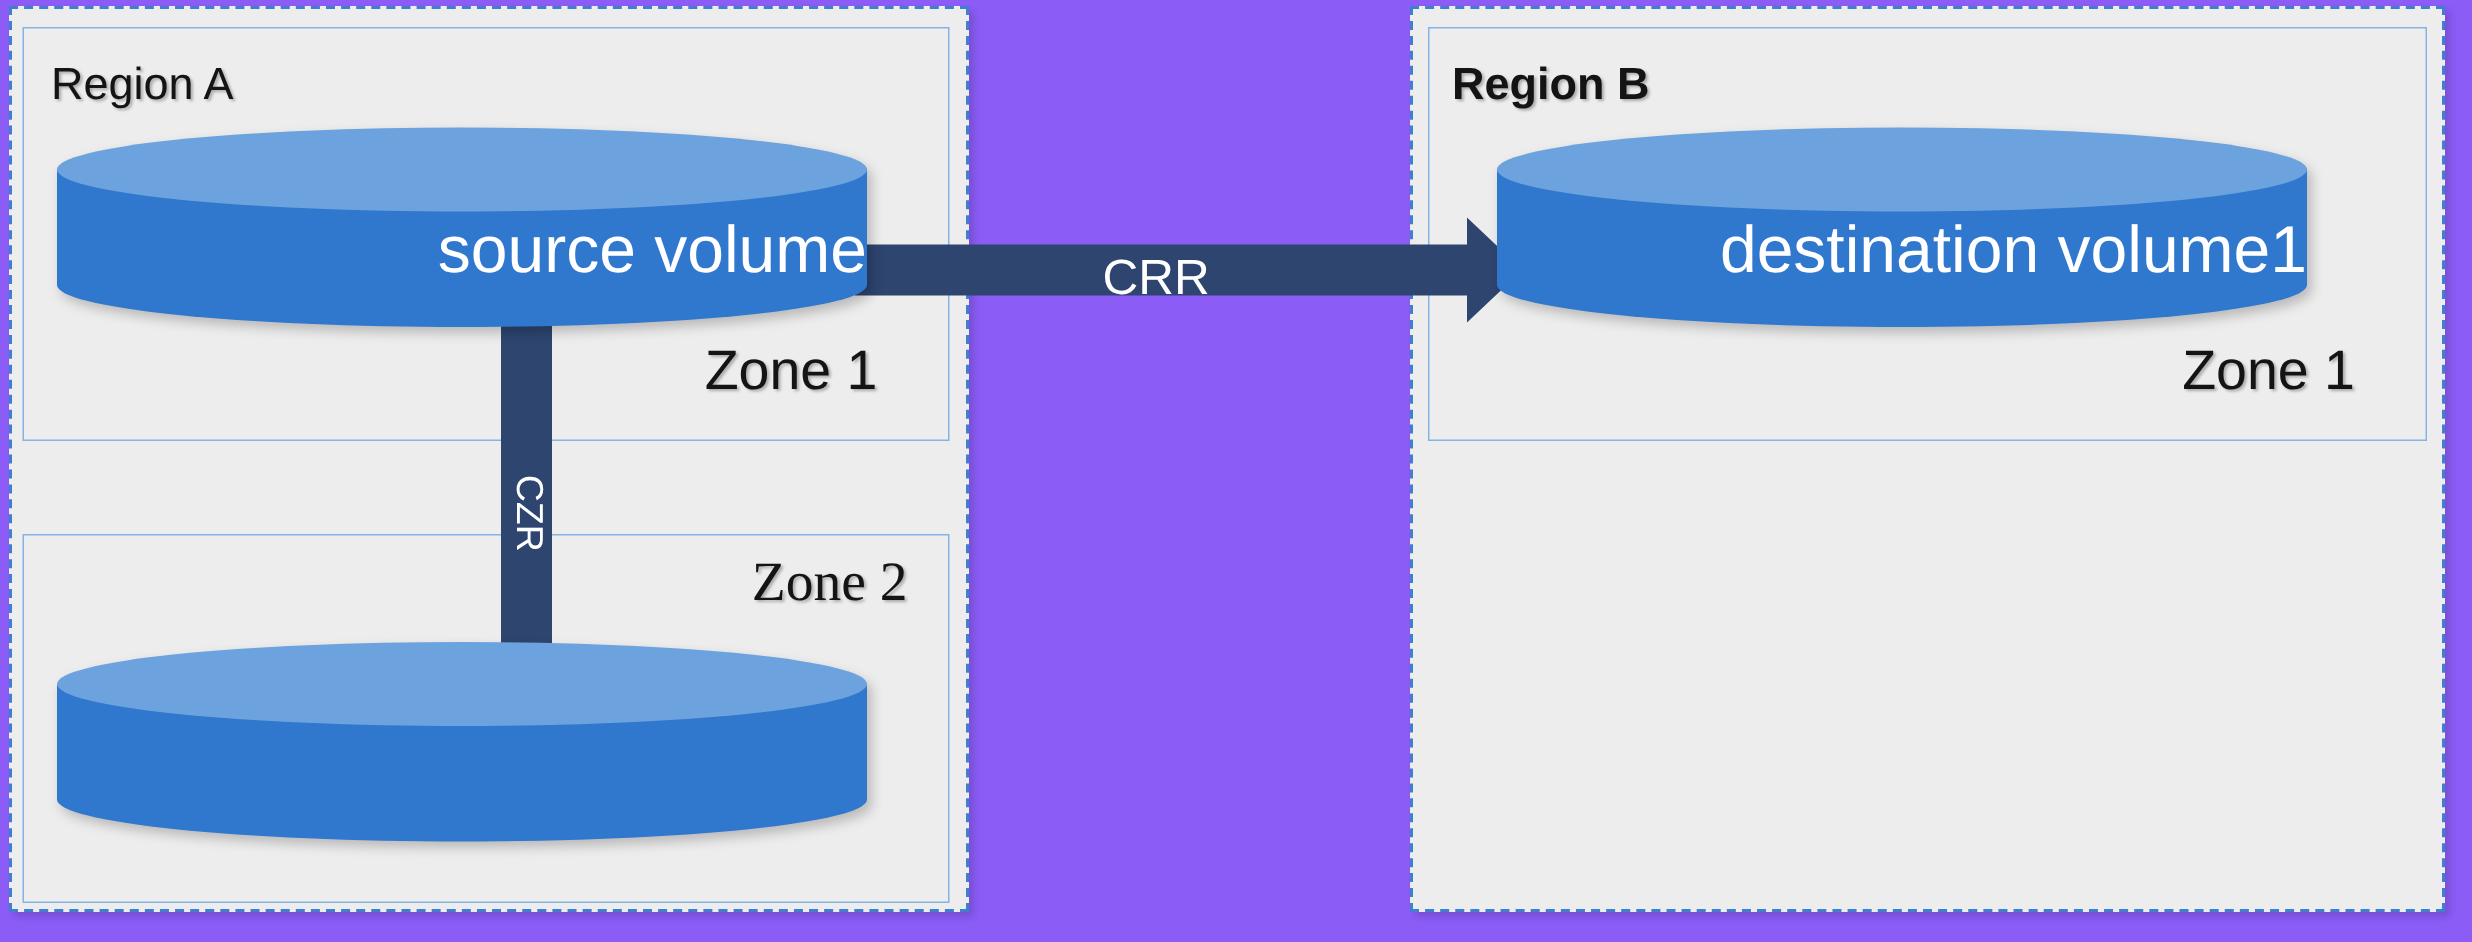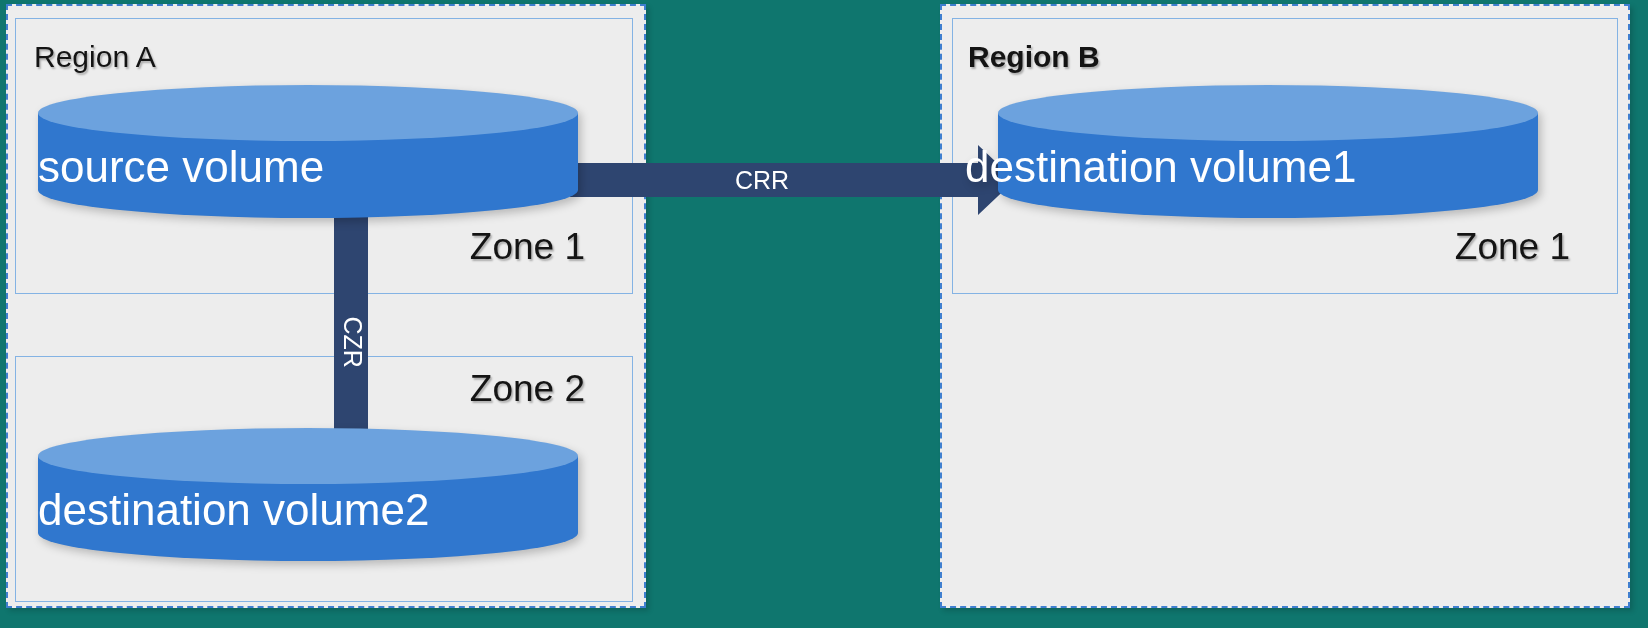--- a/index.html
+++ b/index.html
@@ -7,21 +7,21 @@
     padding: 0;
     background: #ffffff;
   }
   body {
     font-family: "Liberation Sans", sans-serif;
   }
   #stage {
     position: relative;
     width: 1648px;
     height: 628px;
-    background: #0f766e;
+    background: #8b5cf6;
     overflow: hidden;
   }
 
   
   .region {
     position: absolute;
     box-sizing: border-box;
     border: 2px dashed #3f7fd0;
     background: #ededed;
     box-shadow: 3px 3px 5px rgba(0,0,0,0.16);
@@ -65,39 +65,39 @@
     height: 100%;
     overflow: visible;
   }
   .cyl-text {
     position: absolute;
     left: 0;
     right: 0;
     color: #ffffff;
     font-size: 44px;
     line-height: 1;
-    text-align: left;
+    text-align: right;
     white-space: nowrap;
     pointer-events: none;
   }
 
   
   .arrow {
     position: absolute;
   }
   .arrow svg {
     display: block;
     width: 100%;
     height: 100%;
     overflow: visible;
   }
   .arrow-label-h {
     position: absolute;
     color: #ffffff;
-    font-size: 25px;
+    font-size: 33px;
     line-height: 1;
     white-space: nowrap;
   }
   .arrow-label-v {
     position: absolute;
     color: #ffffff;
     font-size: 25px;
     line-height: 1;
     white-space: nowrap;
     transform: rotate(90deg);
@@ -112,21 +112,21 @@
   <div class="region" style="left:6px; top:4px; width:640px; height:604px;"></div>
 
   <div class="zone" style="left:15px; top:18px; width:618px; height:276px;"></div>
 
   <div class="region-label" style="left:34px; top:42px;">Region A</div>
 
   <div class="zone-label" style="left:373px; top:228px; width:212px;">Zone 1</div>
 
   <div class="zone" style="left:15px; top:356px; width:618px; height:246px;"></div>
 
-  <div class="zone-label" style="left:373px; top:370px; width:212px;">Zone 2</div>
+  <div class="zone-label" style="left:393px; top:370px; width:212px;font-family:Liberation Serif, serif;">Zone 2</div>
 
   <div class="region" style="left:940px; top:4px; width:690px; height:604px;"></div>
 
   <div class="zone" style="left:952px; top:18px; width:666px; height:276px;"></div>
 
   <div class="region-label" style="left:968px; top:42px;font-weight:bold;">Region B</div>
 
   <div class="zone-label" style="left:1358px; top:228px; width:212px;">Zone 1</div>
 
   <div class="arrow" style="left:570px; top:140px; width:450px; height:80px;">
@@ -157,16 +157,15 @@
       <ellipse cx="270" cy="28" rx="270" ry="28" fill="#6ca2de"></ellipse>
     </svg>
     <div class="cyl-text" style="top:60px;">destination volume1</div>
   </div>
 
   <div class="cylinder" style="left:38px; top:428px; width:540px; height:133px;">
     <svg viewBox="0 0 540 133" preserveAspectRatio="none">
       <path d="M 0 28 L 0 105 A 270 28 0 0 0 540 105 L 540 28 Z" fill="#3077ce"></path>
       <ellipse cx="270" cy="28" rx="270" ry="28" fill="#6ca2de"></ellipse>
     </svg>
-    <div class="cyl-text" style="top:60px;">destination volume2</div>
   </div>
 
 </div>
 
 </body></html>

